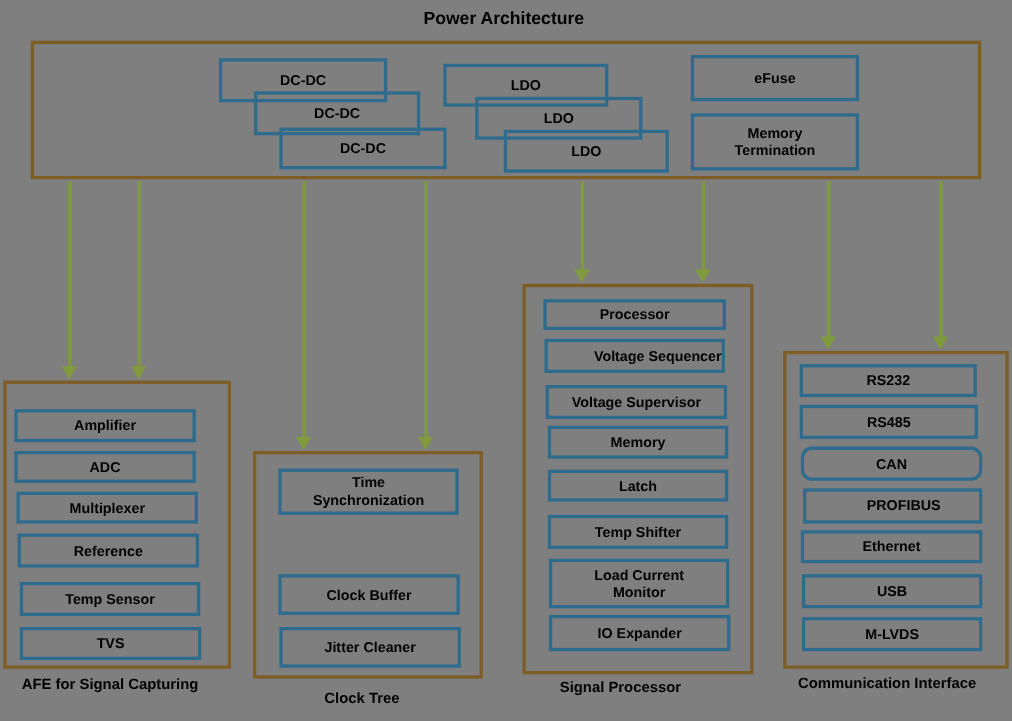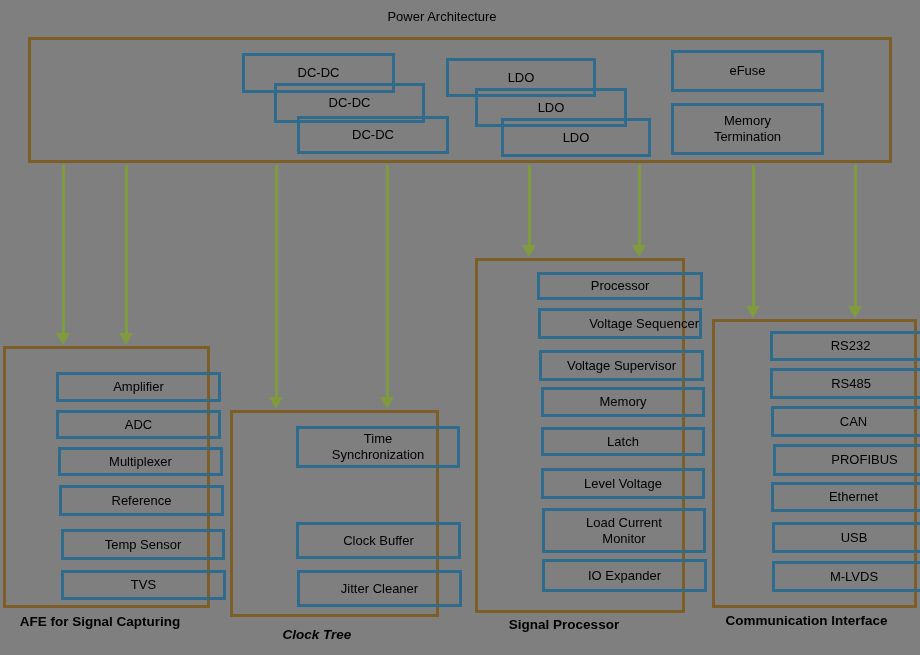--- a/index.html
+++ b/index.html
@@ -5,37 +5,36 @@
   * { box-sizing: border-box; margin: 0; padding: 0; }
   html, body { width: 920px; height: 655px; }
   body {
     background: var(--bg, #7F7F7F);
     font-family: "Liberation Sans", sans-serif;
     position: relative;
     overflow: hidden;
   }
   #diagram { position: absolute; left: 0; top: 0; width: 920px; height: 655px; }
   #title {
-    position: absolute; top: 9px; left: 0; width: 884px;
-    text-align: center; font-weight: normal; font-size: 13px; color: #000;
+    position: absolute; top: 9px; left: 16px; width: 884px;
+    text-align: center; font-weight: bold; font-size: 16px; color: #000;
   }
   .container {
     position: absolute;
     border: 3px solid var(--brown, #7D5E27);
     background: transparent;
   }
   .block {
     position: absolute;
     border: 3px solid var(--blue, #2E6B8C);
     background: transparent;
     display: flex; align-items: center; justify-content: center;
     text-align: center;
-    font-weight: normal; font-size: 13px; line-height: 16px; color: #000;
+    font-weight: bold; font-size: 13px; line-height: 16px; color: #000;
     white-space: pre-line;
-    margin-left: 43px;
   }
   .group-label {
     position: absolute;
     font-weight: bold; font-size: 13.5px; color: #000;
     text-align: center;
   }
   .arrow-line { position: absolute; width: 3px; background: var(--green, #7F9B3D); }
   .arrow-head {
     position: absolute; width: 0; height: 0;
     border-left: 7px solid transparent;
@@ -65,36 +64,36 @@
     <div class="block" style="left: 13px; top: 410px; width: 165px; height: 29px;"><span>ADC</span></div>
     <div class="block" style="left: 16px; top: 485px; width: 165px; height: 31px;"><span>Reference</span></div>
     <div class="block" style="left: 18px; top: 529px; width: 164px; height: 31px;"><span>Temp Sensor</span></div>
     <div class="block" style="left: 18px; top: 570px; width: 165px; height: 30px;"><span>TVS</span></div>
     <div class="group-label" style="left: 5px; top: 614px; width: 190px; height: 18px;">AFE for Signal Capturing</div>
     <div class="container" style="left: 230px; top: 410px; width: 209px; height: 207px;"></div>
     <div class="block" style="left: 253px; top: 426px; width: 164px; height: 42px;"><span>Time
 Synchronization</span></div>
     <div class="block" style="left: 253px; top: 522px; width: 165px; height: 37px;"><span>Clock Buffer</span></div>
     <div class="block" style="left: 254px; top: 570px; width: 165px; height: 37px;"><span>Jitter Cleaner</span></div>
-    <div class="group-label" style="left: 257px; top: 627px; width: 120px; height: 18px; font-style: italic;">Clock Tree</div>
+    <div class="group-label" style="left: 269px; top: 627px; width: 120px; height: 18px;">Clock Tree</div>
     <div class="container" style="left: 475px; top: 258px; width: 210px; height: 355px;"></div>
     <div class="block" style="left: 494px; top: 272px; width: 166px; height: 28px;"><span>Processor</span></div>
     <div class="block" style="left: 495px; top: 308px; width: 164px; height: 31px; justify-content: flex-end;"><span>Voltage Sequencer</span></div>
     <div class="block" style="left: 496px; top: 350px; width: 165px; height: 31px;"><span>Voltage Supervisor</span></div>
     <div class="block" style="left: 498px; top: 387px; width: 164px; height: 30px;"><span>Memory</span></div>
     <div class="block" style="left: 498px; top: 427px; width: 164px; height: 29px;"><span>Latch</span></div>
-    <div class="block" style="left: 498px; top: 468px; width: 164px; height: 31px;"><span>Level Voltage</span></div>
+    <div class="block" style="left: 498px; top: 468px; width: 164px; height: 31px;"><span>Temp Shifter</span></div>
     <div class="block" style="left: 499px; top: 508px; width: 164px; height: 45px;"><span>Load Current
 Monitor</span></div>
     <div class="block" style="left: 499px; top: 559px; width: 165px; height: 33px;"><span>IO Expander</span></div>
     <div class="group-label" style="left: 494px; top: 617px; width: 140px; height: 18px;">Signal Processor</div>
     <div class="container" style="left: 712px; top: 319px; width: 205px; height: 289px;"></div>
     <div class="block" style="left: 727px; top: 331px; width: 161px; height: 30px;"><span>RS232</span></div>
     <div class="block" style="left: 727px; top: 368px; width: 162px; height: 31px;"><span>RS485</span></div>
-    <div class="block" style="left: 728px; top: 406px; width: 165px; height: 31px;"><span>CAN</span></div>
+    <div class="block" style="left: 728px; top: 406px; width: 165px; height: 31px; border-radius: 10px;"><span>CAN</span></div>
     <div class="block" style="left: 730px; top: 444px; width: 163px; height: 32px; padding-left: 20px;"><span>PROFIBUS</span></div>
     <div class="block" style="left: 728px; top: 482px; width: 165px; height: 30px; align-items: center;"><span>Ethernet</span></div>
     <div class="block" style="left: 729px; top: 522px; width: 164px; height: 31px;"><span>USB</span></div>
     <div class="block" style="left: 729px; top: 561px; width: 164px; height: 31px;"><span>M-LVDS</span></div>
     <div class="group-label" style="left: 714px; top: 613px; width: 185px; height: 18px;">Communication Interface</div>
     <div class="arrow-line" style="left: 62px; top: 165px; height: 170px;"></div>
     <div class="arrow-head" style="left: 56px; top: 333px;"></div>
     <div class="arrow-line" style="left: 125px; top: 165px; height: 170px;"></div>
     <div class="arrow-head" style="left: 119px; top: 333px;"></div>
     <div class="arrow-line" style="left: 275px; top: 165px; height: 234px;"></div>

